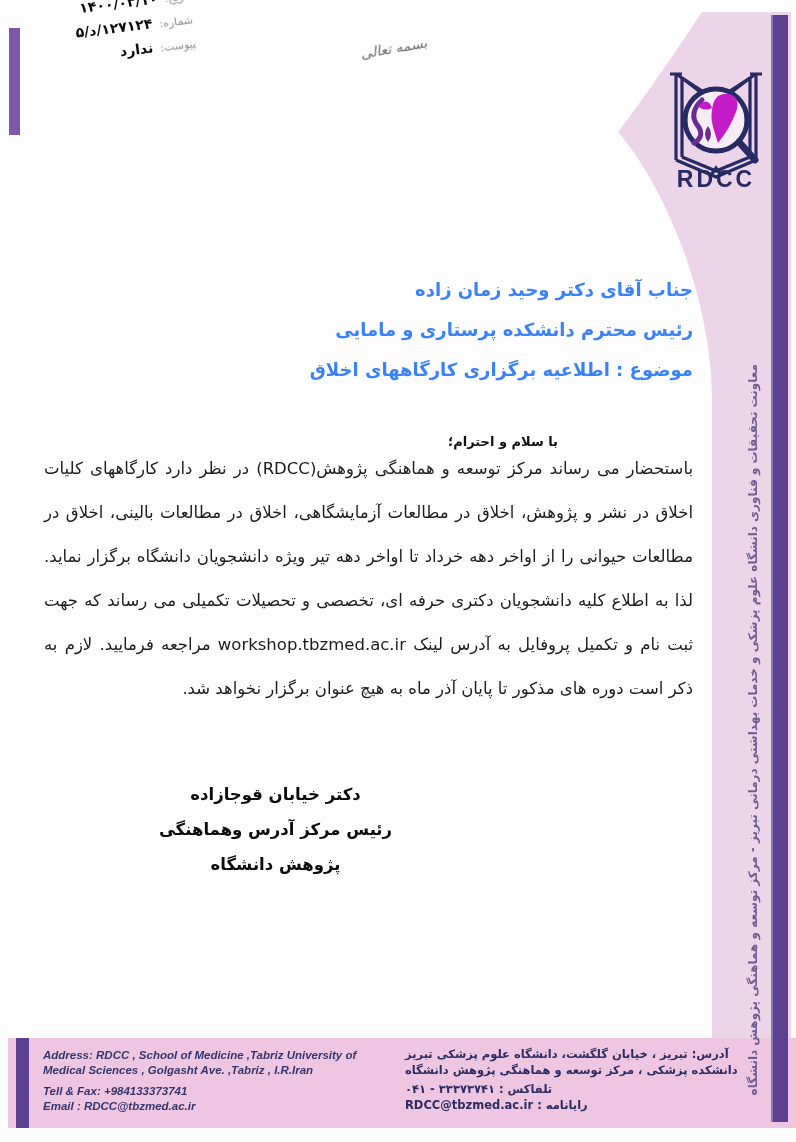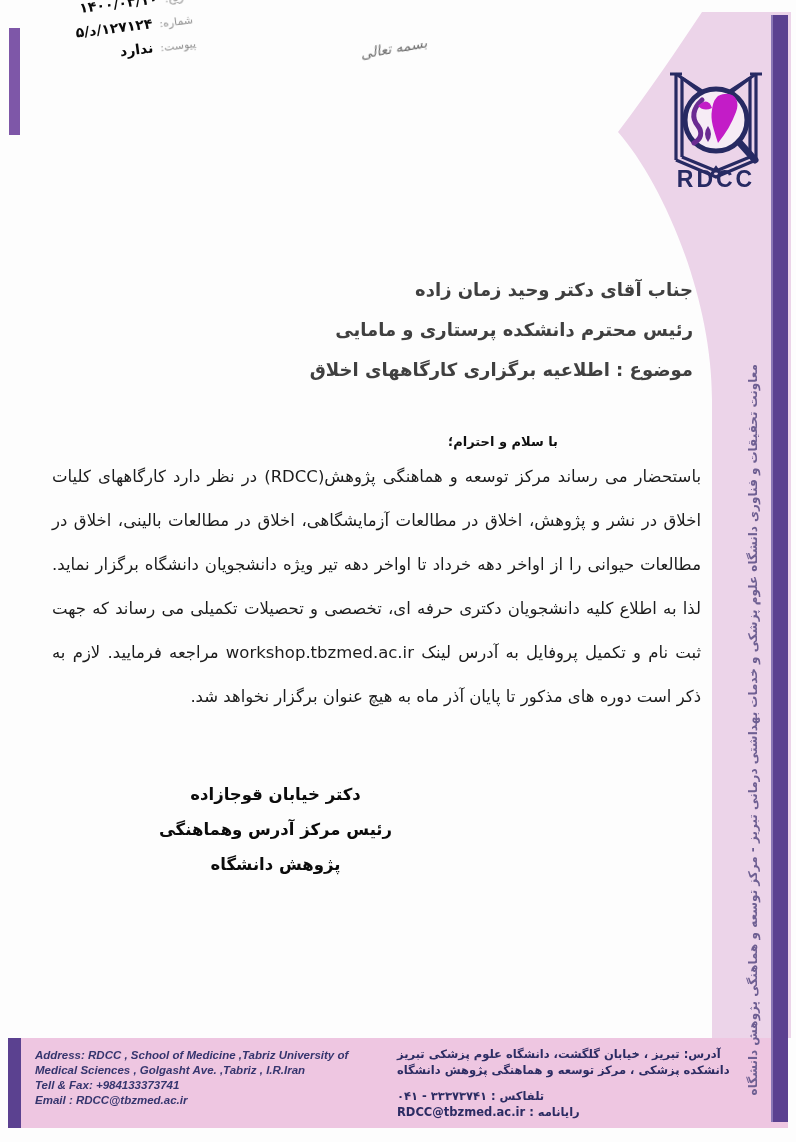--- a/index.html
+++ b/index.html
@@ -32,52 +32,52 @@
 
   .side-text {
     position:absolute; left:420px; top:690px; width:670px; height:18px; z-index:2;
     transform:rotate(-90deg); direction:rtl; text-align:center; white-space:nowrap;
     font-size:12px; font-weight:bold; color:#6e5f92;
   }
 
   .heading {
     position:absolute; right:103px; top:270px; width:430px; z-index:2;
     direction:rtl; text-align:right; font-weight:bold; font-size:18px;
-    line-height:40px; color:#404040;
+    line-height:40px; color:#3b82f6;
   }
   .salutation {
     position:absolute; right:238px; top:434px; z-index:2;
     direction:rtl; font-weight:bold; font-size:13px; color:#101010;
   }
   .body-text {
-    position:absolute; left:44px; top:447px; width:649px; margin:8px; z-index:2;
+    position:absolute; left:44px; top:447px; width:649px; margin:0; z-index:2;
     direction:rtl; text-align:justify; font-size:16.5px; line-height:44px; color:#1c1c1c;
   }
   .signature {
     position:absolute; left:103px; top:777px; width:345px; z-index:2;
     direction:rtl; text-align:center; font-weight:bold; font-size:16.5px;
     line-height:35px; color:#0c0c0c;
   }
 
   .footer {
     position:absolute; left:8px; top:1038px; width:780px; height:90px; z-index:1;
-    background:#eec6e1; display:flex;
+    background:#eec6e1; display:flex;padding-left:8px;
   }
   .footer-bar { flex:none; width:13px; height:100%; background:#5b4190; }
   .footer-en {
     flex:none; width:370px; padding:10px 4px 0 14px; box-sizing:border-box;
     font-family:"Liberation Sans", sans-serif; font-style:italic; font-weight:bold;
     font-size:11.5px; line-height:15px; color:#35356e;
   }
-  .footer-en .row-gap { margin-top:0; }
+  .footer-en .row-gap { margin-top:6px; }
   .footer-fa {
     flex:1; direction:rtl; text-align:left; padding:8px 22px 0 6px; box-sizing:border-box;
     font-size:11.5px; font-weight:bold; line-height:16px; color:#2c2c63;
   }
-  .footer-fa .row-gap { margin-top:10px; }
+  .footer-fa .row-gap { margin-top:3px; }
 </style>
 </head>
 <body>
 
 <div class="page">
 
   <svg class="ribbon" width="796" height="1142" viewBox="0 0 796 1142">
     <path d="M 618 132 C 650 90 678 48 702 12 L 791 12 L 791 1038 L 712 1038 L 712 400
              C 712 295 662 182 618 132 Z" fill="#ecd4e9"></path>
   </svg>

